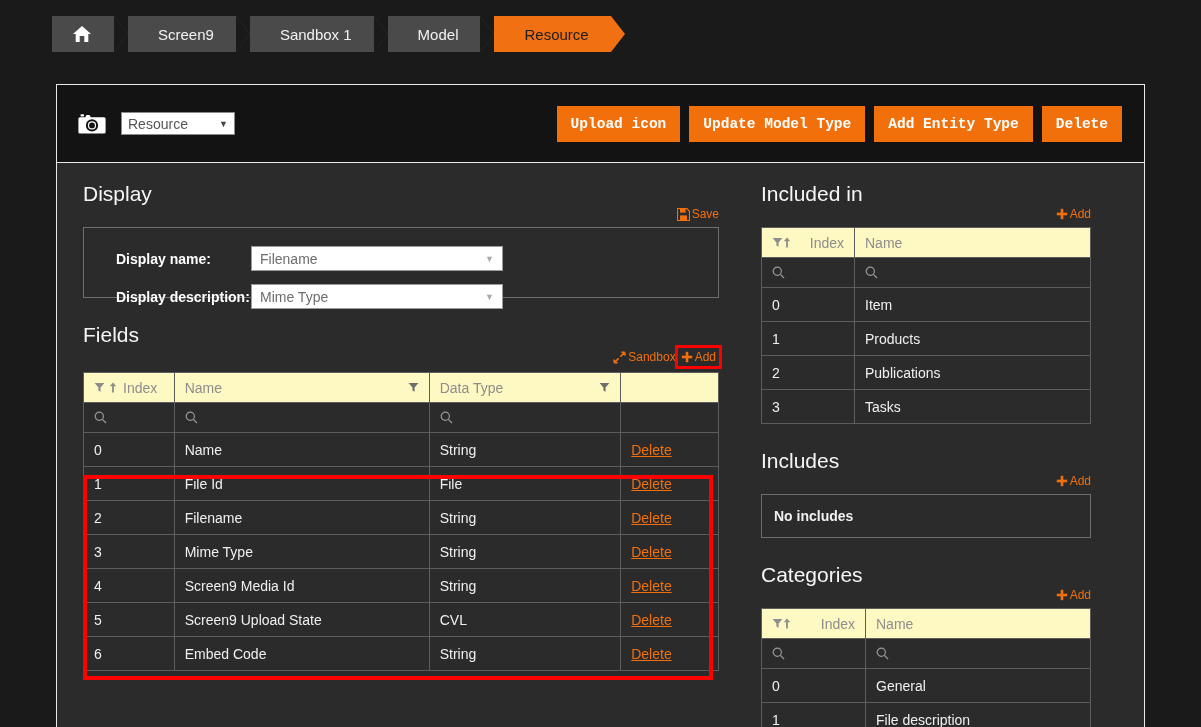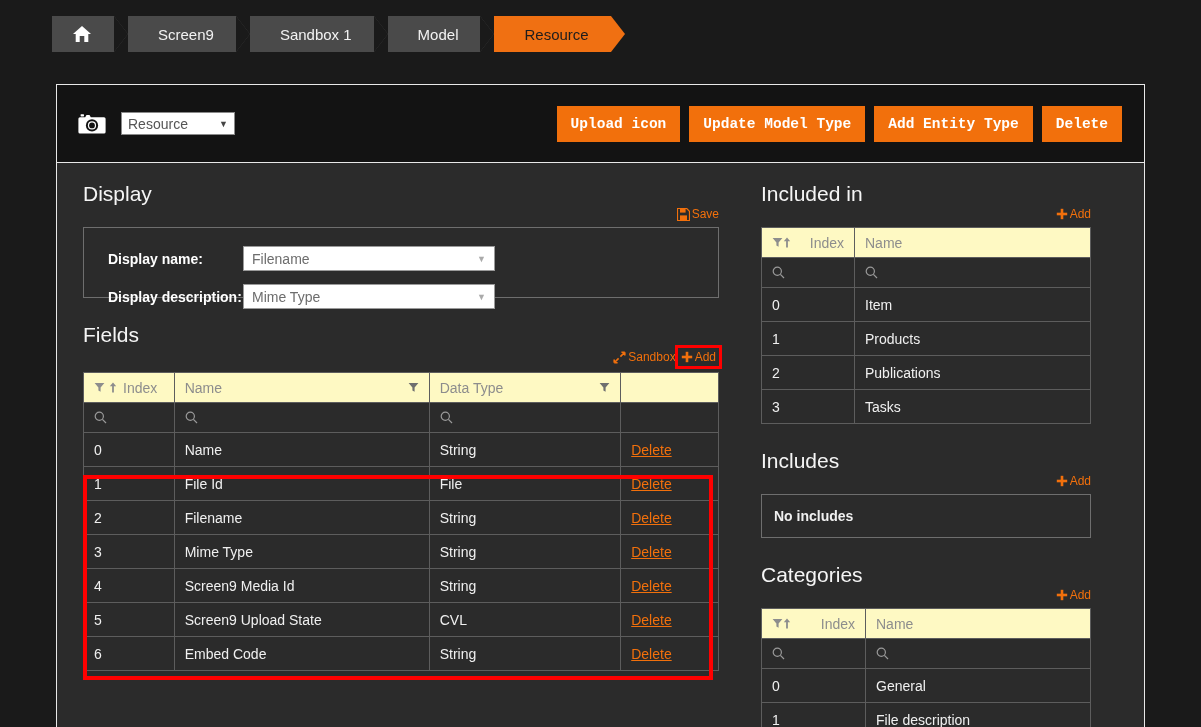--- a/index.html
+++ b/index.html
@@ -102,21 +102,21 @@
     display: inline-flex; align-items: center; gap: 2px;
     cursor: pointer; text-decoration: none; white-space: nowrap;
   }
   .link-orange.boxed {
     outline: 3px solid #ff0000; padding: 2px 3px;
   }
 
   
   #display-box {
     border: 1px solid #6e6e6e;
-    height: 71px; padding: 18px 0 0 24px;
+    height: 71px; padding: 18px 0 0 32px;
   }
   .form-row { display: flex; align-items: center; margin-bottom: 13px; }
   .form-label {
     color: #fff; font-size: 14px; font-weight: bold;
     width: 135px;
   }
   .form-select {
     width: 252px; height: 25px;
     background: #fff; border: 1px solid #9a9a9a;
     color: #6d6d6d; font-size: 14px;

